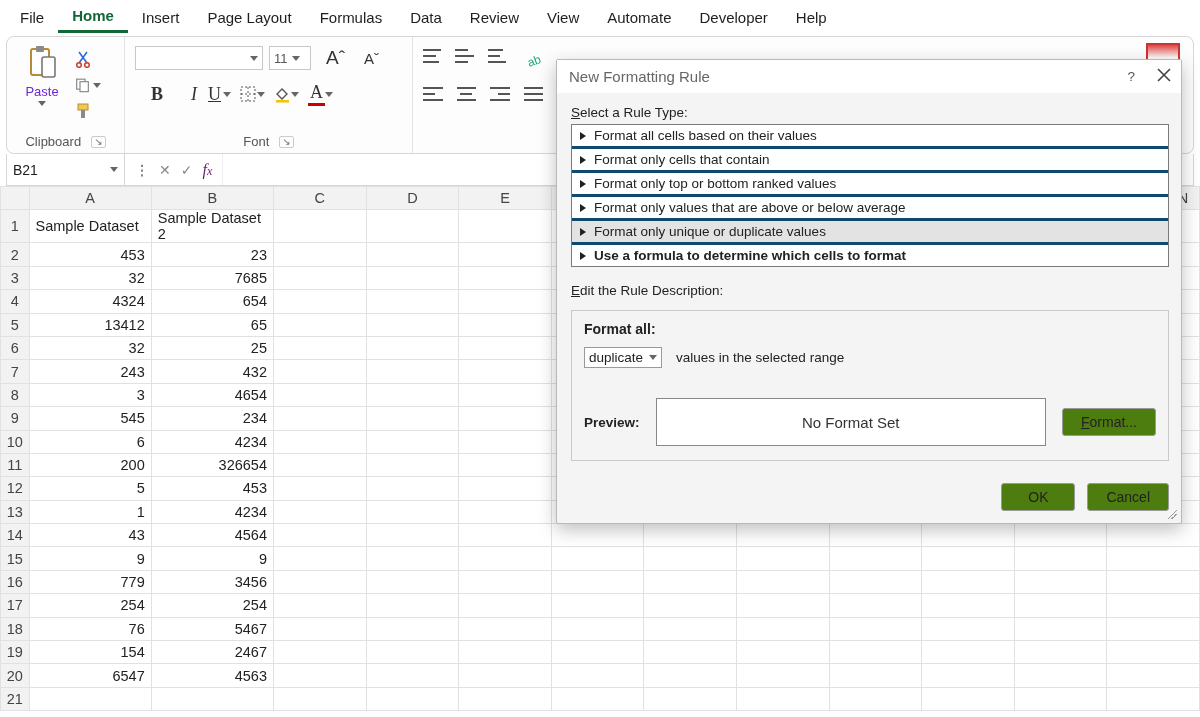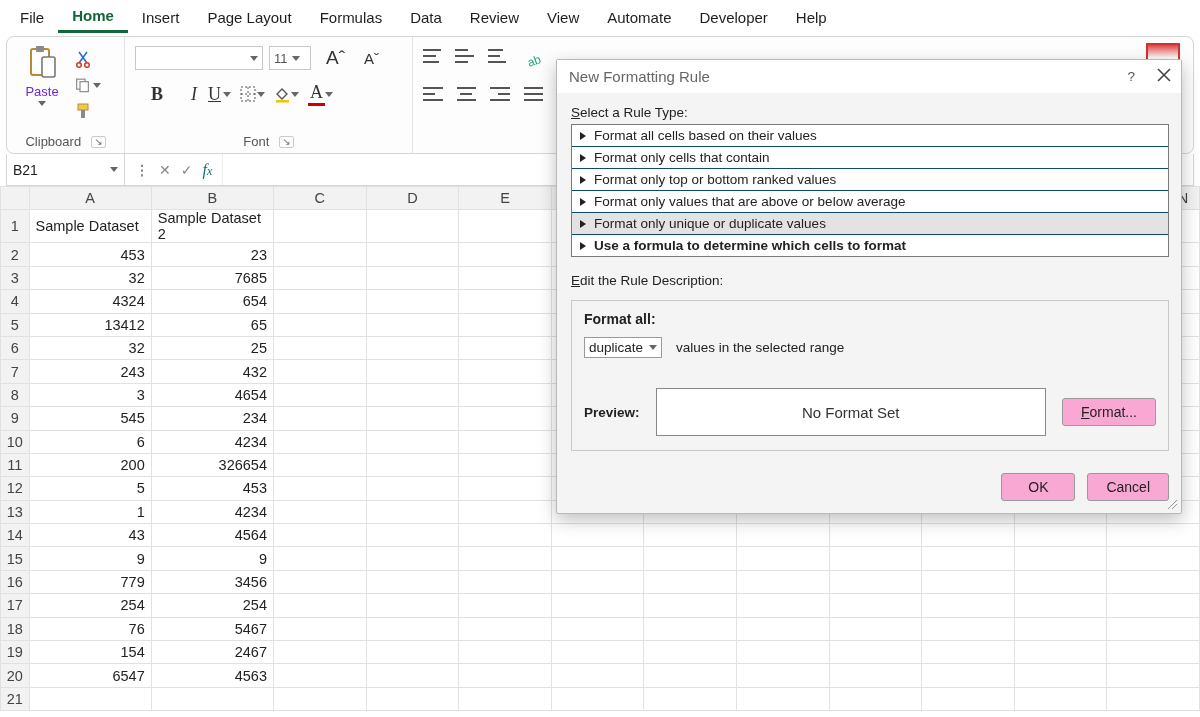--- a/index.html
+++ b/index.html
@@ -29,21 +29,21 @@
   .align-ic { width:22px; height:18px; display:flex; flex-direction:column; justify-content:space-around;}
   .align-ic span { display:block; height:2px; background:#555;}
   
   .stub { width:60px; padding:6px; display:flex; flex-direction:column; gap:6px; align-items:center; }
   .stub .box { width:34px; height:30px; border:2px solid #c33; }
   
   .fxbar { display:flex; align-items:center; height:32px; border:1px solid #d6d6d6; border-top:none; margin:0 6px; }
   .namebox { width:118px; border-right:1px solid #d6d6d6; display:flex; align-items:center; justify-content:space-between; padding:0 6px; font-size:14px; height:100%;}
   .fx-controls { display:flex; align-items:center; gap:10px; padding:0 10px; color:#888; height:100%; border-right:1px solid #eee;}
   .fx-input { flex:1; padding:0 8px; color:#333;}
-  .fxlabel { font-style:italic; font-family:"Times New Roman",serif; font-size:16px; color:#0f766e;}
+  .fxlabel { font-style:italic; font-family:"Times New Roman",serif; font-size:16px; color:#701a75;}
   
   .sheet { position:relative; margin:0 0 0 0; }
   .sheet table { border-collapse:collapse; table-layout:fixed; }
   .sheet th, .sheet td { border:1px solid #e1e1e1; font-size:14.5px; height:23.4px; }
   .sheet thead th { background:#f2f2f2; color:#444; font-weight:400; text-align:center; }
   .sheet th.corner { width:30px; background:#f2f2f2;}
   .sheet th.col { width:103px; }
   .sheet th.colA, .sheet th.colB { width:130px; }
   .sheet tbody th { width:30px; background:#f2f2f2; color:#444; font-weight:400; text-align:center; }
   .sheet tbody td { padding:0 6px; }
@@ -53,31 +53,31 @@
   
   .dialog { position:absolute; left:556px; top:59px; width:626px; background:#f4f4f4; border:1px solid #b9b9b9; box-shadow:0 6px 18px rgba(0,0,0,0.25); border-radius:2px; font-size:13.5px; color:#222;}
   .dlg-title { display:flex; align-items:center; justify-content:space-between; padding:8px 10px 8px 12px; background:#fff; }
   .dlg-title .t { color:#666; font-size:15px; }
   .dlg-title .ctrls { display:flex; gap:22px; align-items:center; color:#555; }
   .close-x svg { width:14px; height:14px; }
   .dlg-body { padding:8px 12px 12px 14px; }
   .sec-label { font-size:13.5px; color:#222; padding:4px 0 4px 0;}
   .u { text-decoration:underline; }
   .rule-list { border:1px solid #7a7a7a; background:#fff; }
-  .rule-list .opt { display:flex; align-items:center; gap:8px; padding:3px 8px; border-bottom:1px solid #0c4a6e; cursor:pointer;}
+  .rule-list .opt { display:flex; align-items:center; gap:8px; padding:3px 8px; border-bottom:3px solid #0c4a6e; cursor:pointer;}
   .rule-list .opt:last-child{border-bottom:none;font-weight:bold;}
   .rule-list .opt.sel { background:#e3e3e3; }
   .tri { width:0;height:0;border-top:4px solid transparent;border-bottom:4px solid transparent;border-left:6px solid #222; }
   .desc-box { border:1px solid #c9c9c9; margin-top:8px; padding:10px 12px 14px 12px; background:#f4f4f4;}
   .desc-box .hd { font-weight:700; font-size:14px; margin-bottom:10px;}
   .row-inline { display:flex; align-items:center; gap:14px;}
   .select { border:1px solid #9a9a9a; background:#fff; padding:2px 4px; display:flex; align-items:center; gap:6px; font-size:13.5px;}
   .preview-row { display:flex; align-items:center; gap:16px; margin-top:30px;}
   .preview-box { flex:1; height:48px; border:1px solid #888; background:#fff; display:flex; align-items:center; justify-content:center; color:#333; font-size:15px;}
-  .btn { border:1px solid #9a9a9a; background:#f9a8d4; border-radius:3px; padding:5px 18px; font-size:14px; cursor:pointer; min-width:74px; text-align:center;}
+  .btn { border:1px solid #9a9a9a; background:#4d7c0f; border-radius:3px; padding:5px 18px; font-size:14px; cursor:pointer; min-width:74px; text-align:center;}
   .dlg-foot { display:flex; justify-content:flex-end; gap:12px; padding:10px 12px 12px 0;}
   .resize-grip { position:absolute; right:4px; bottom:4px; width:12px; height:12px; background:
      linear-gradient(135deg, transparent 60%, #999 60%, #999 65%, transparent 65%, transparent 75%, #999 75%, #999 80%, transparent 80%);}
 </style>
 </head>
 <body>
 
 <div class="menubar" id="menubar">
     <div class="item">File</div>
     <div class="item active">Home</div>

